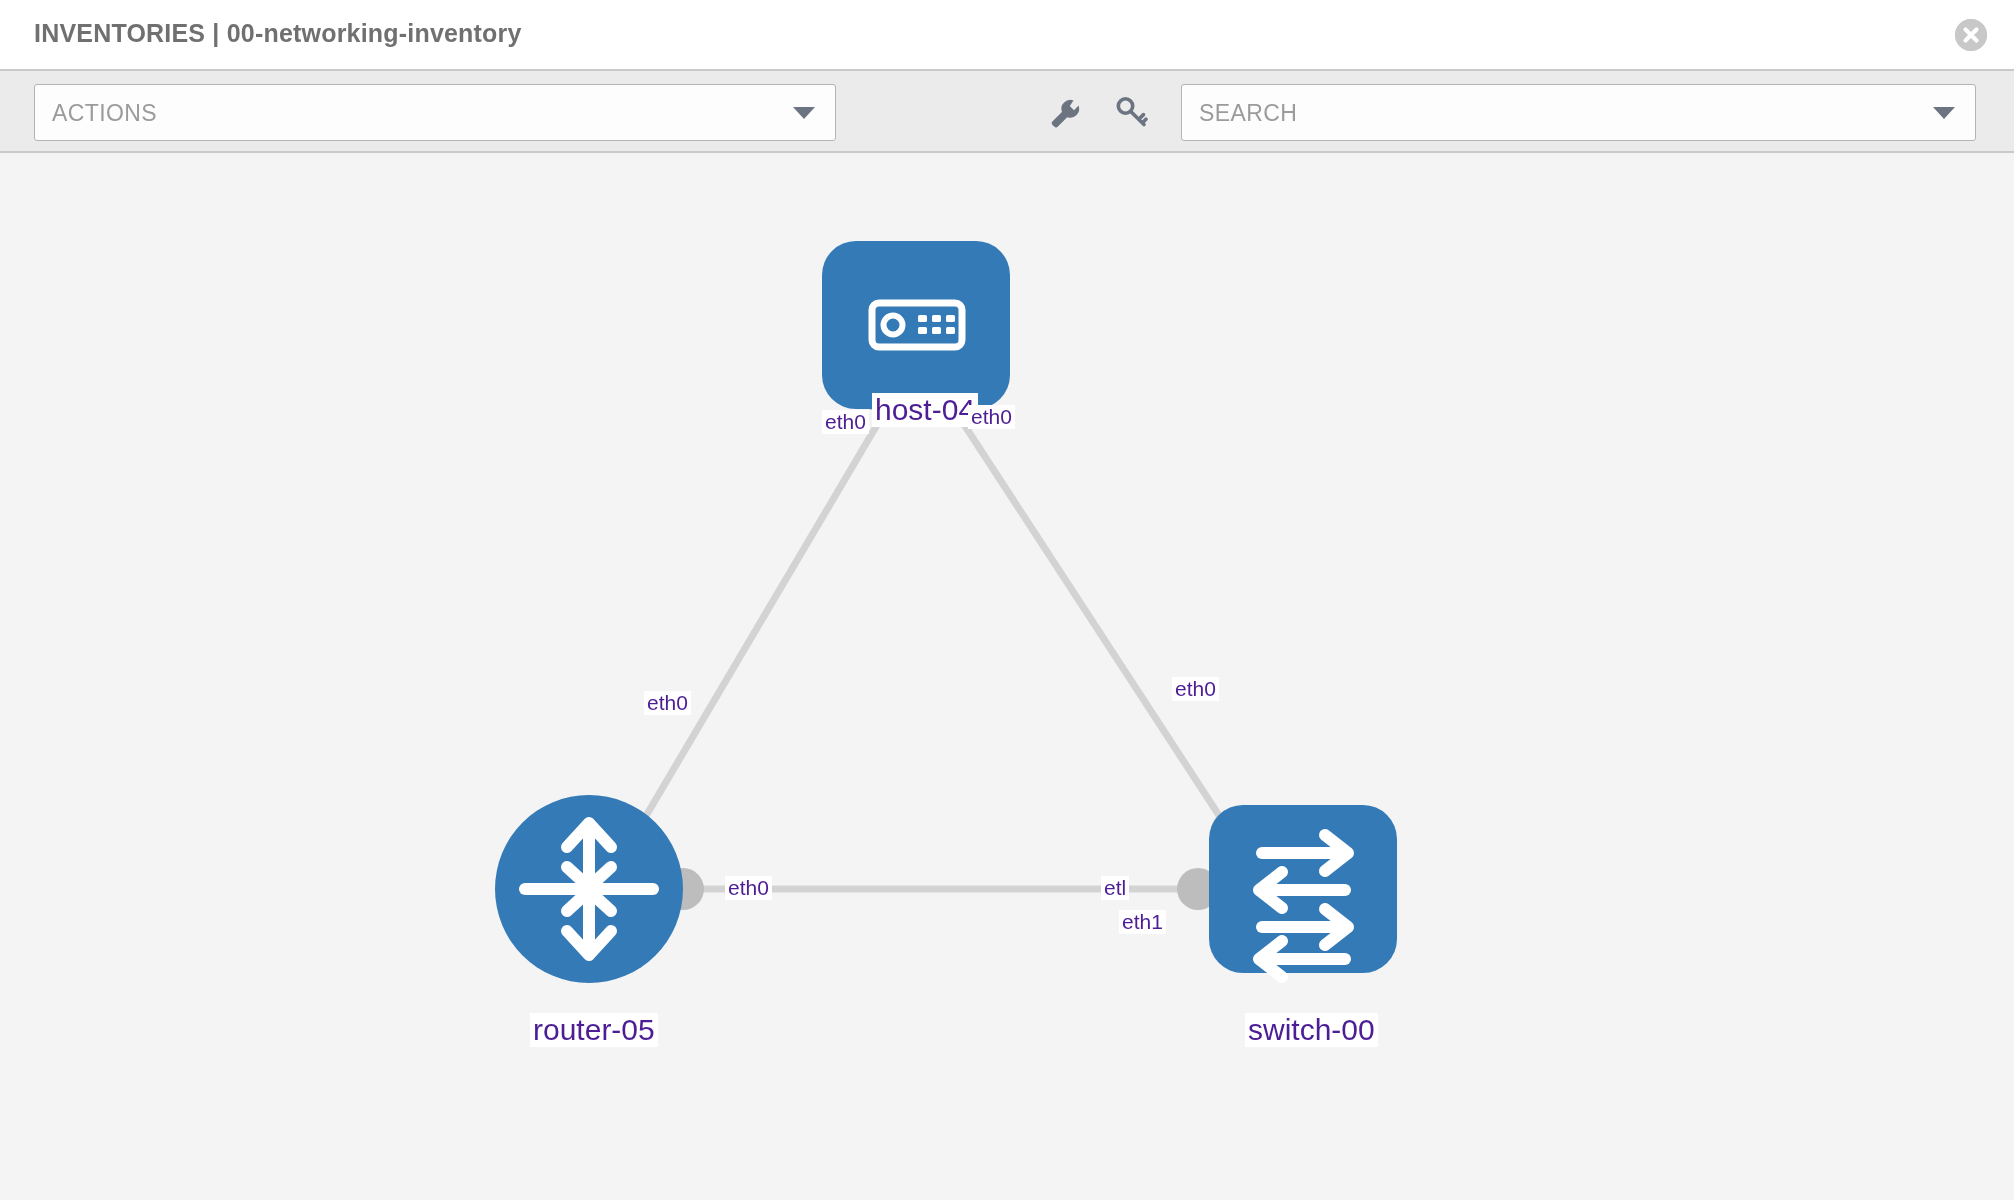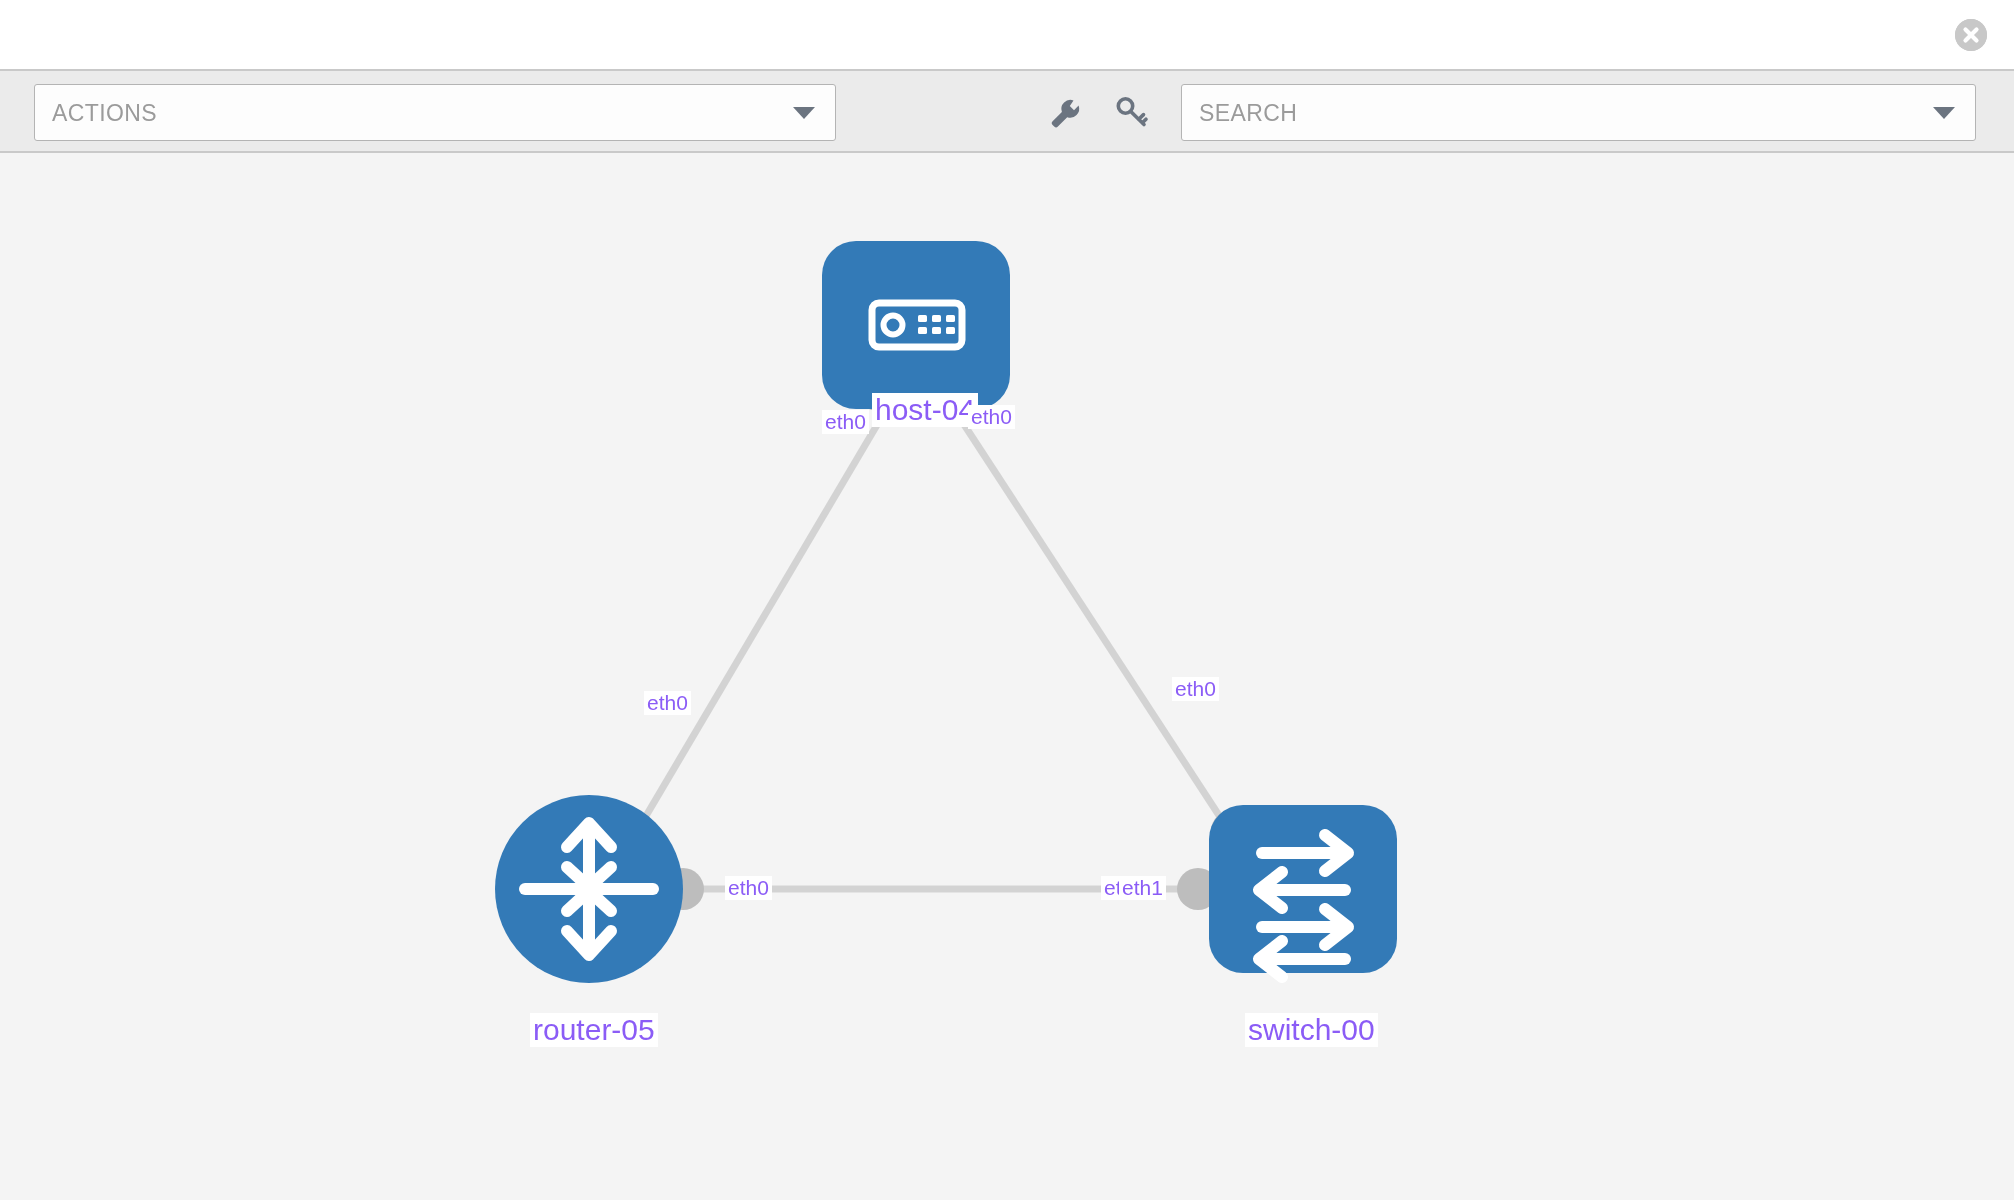--- a/index.html
+++ b/index.html
@@ -120,37 +120,38 @@
   .topology-svg {
     position: absolute;
     left: 0; top: 0;
     width: 2014px;
     height: 1047px;
   }
 
   .node-label {
     position: absolute;
     background: #ffffff;
-    color: #8b5cf6;
+    color: #4c1d95;
     white-space: nowrap;
     line-height: 1.05;
   }
   .node-name {
     font-size: 30px;
     padding: 1px 3px;
   }
   .edge-label {
     font-size: 21px;
     padding: 1px 3px;
   }
 </style>
 </head>
 <body>
 
 <div class="header">
+  <div class="header-title">INVENTORIES | 00-networking-inventory</div>
   <div class="close-button">
     <svg width="32" height="32" viewBox="0 0 32 32">
       <circle cx="16" cy="16" r="16" fill="#c8c8c8"></circle>
       <path d="M10.5 10.5 L21.5 21.5 M21.5 10.5 L10.5 21.5" stroke="#ffffff" stroke-width="4.2" stroke-linecap="round"></path>
     </svg>
   </div>
 </div>
 
 <div class="toolbar">
 
@@ -262,15 +263,15 @@
   <div class="node-label node-name" style="left:872px; top:240px;">host-04</div>
   <div class="node-label node-name" style="left:530px; top:860px;">router-05</div>
   <div class="node-label node-name" style="left:1245px; top:860px;">switch-00</div>
 
   <div class="node-label edge-label" style="left:822px; top:257px;">eth0</div>
   <div class="node-label edge-label" style="left:968px; top:252px;">eth0</div>
   <div class="node-label edge-label" style="left:644px; top:538px;">eth0</div>
   <div class="node-label edge-label" style="left:1172px; top:524px;">eth0</div>
   <div class="node-label edge-label" style="left:725px; top:723px;">eth0</div>
   <div class="node-label edge-label" style="left:1101px; top:723px;">etl</div>
-  <div class="node-label edge-label" style="left:1119px; top:723px;text-align:right;">eth1</div>
+  <div class="node-label edge-label" style="left:1119px; top:757px;text-align:right;">eth1</div>
 
 </div>
 
 </body></html>

